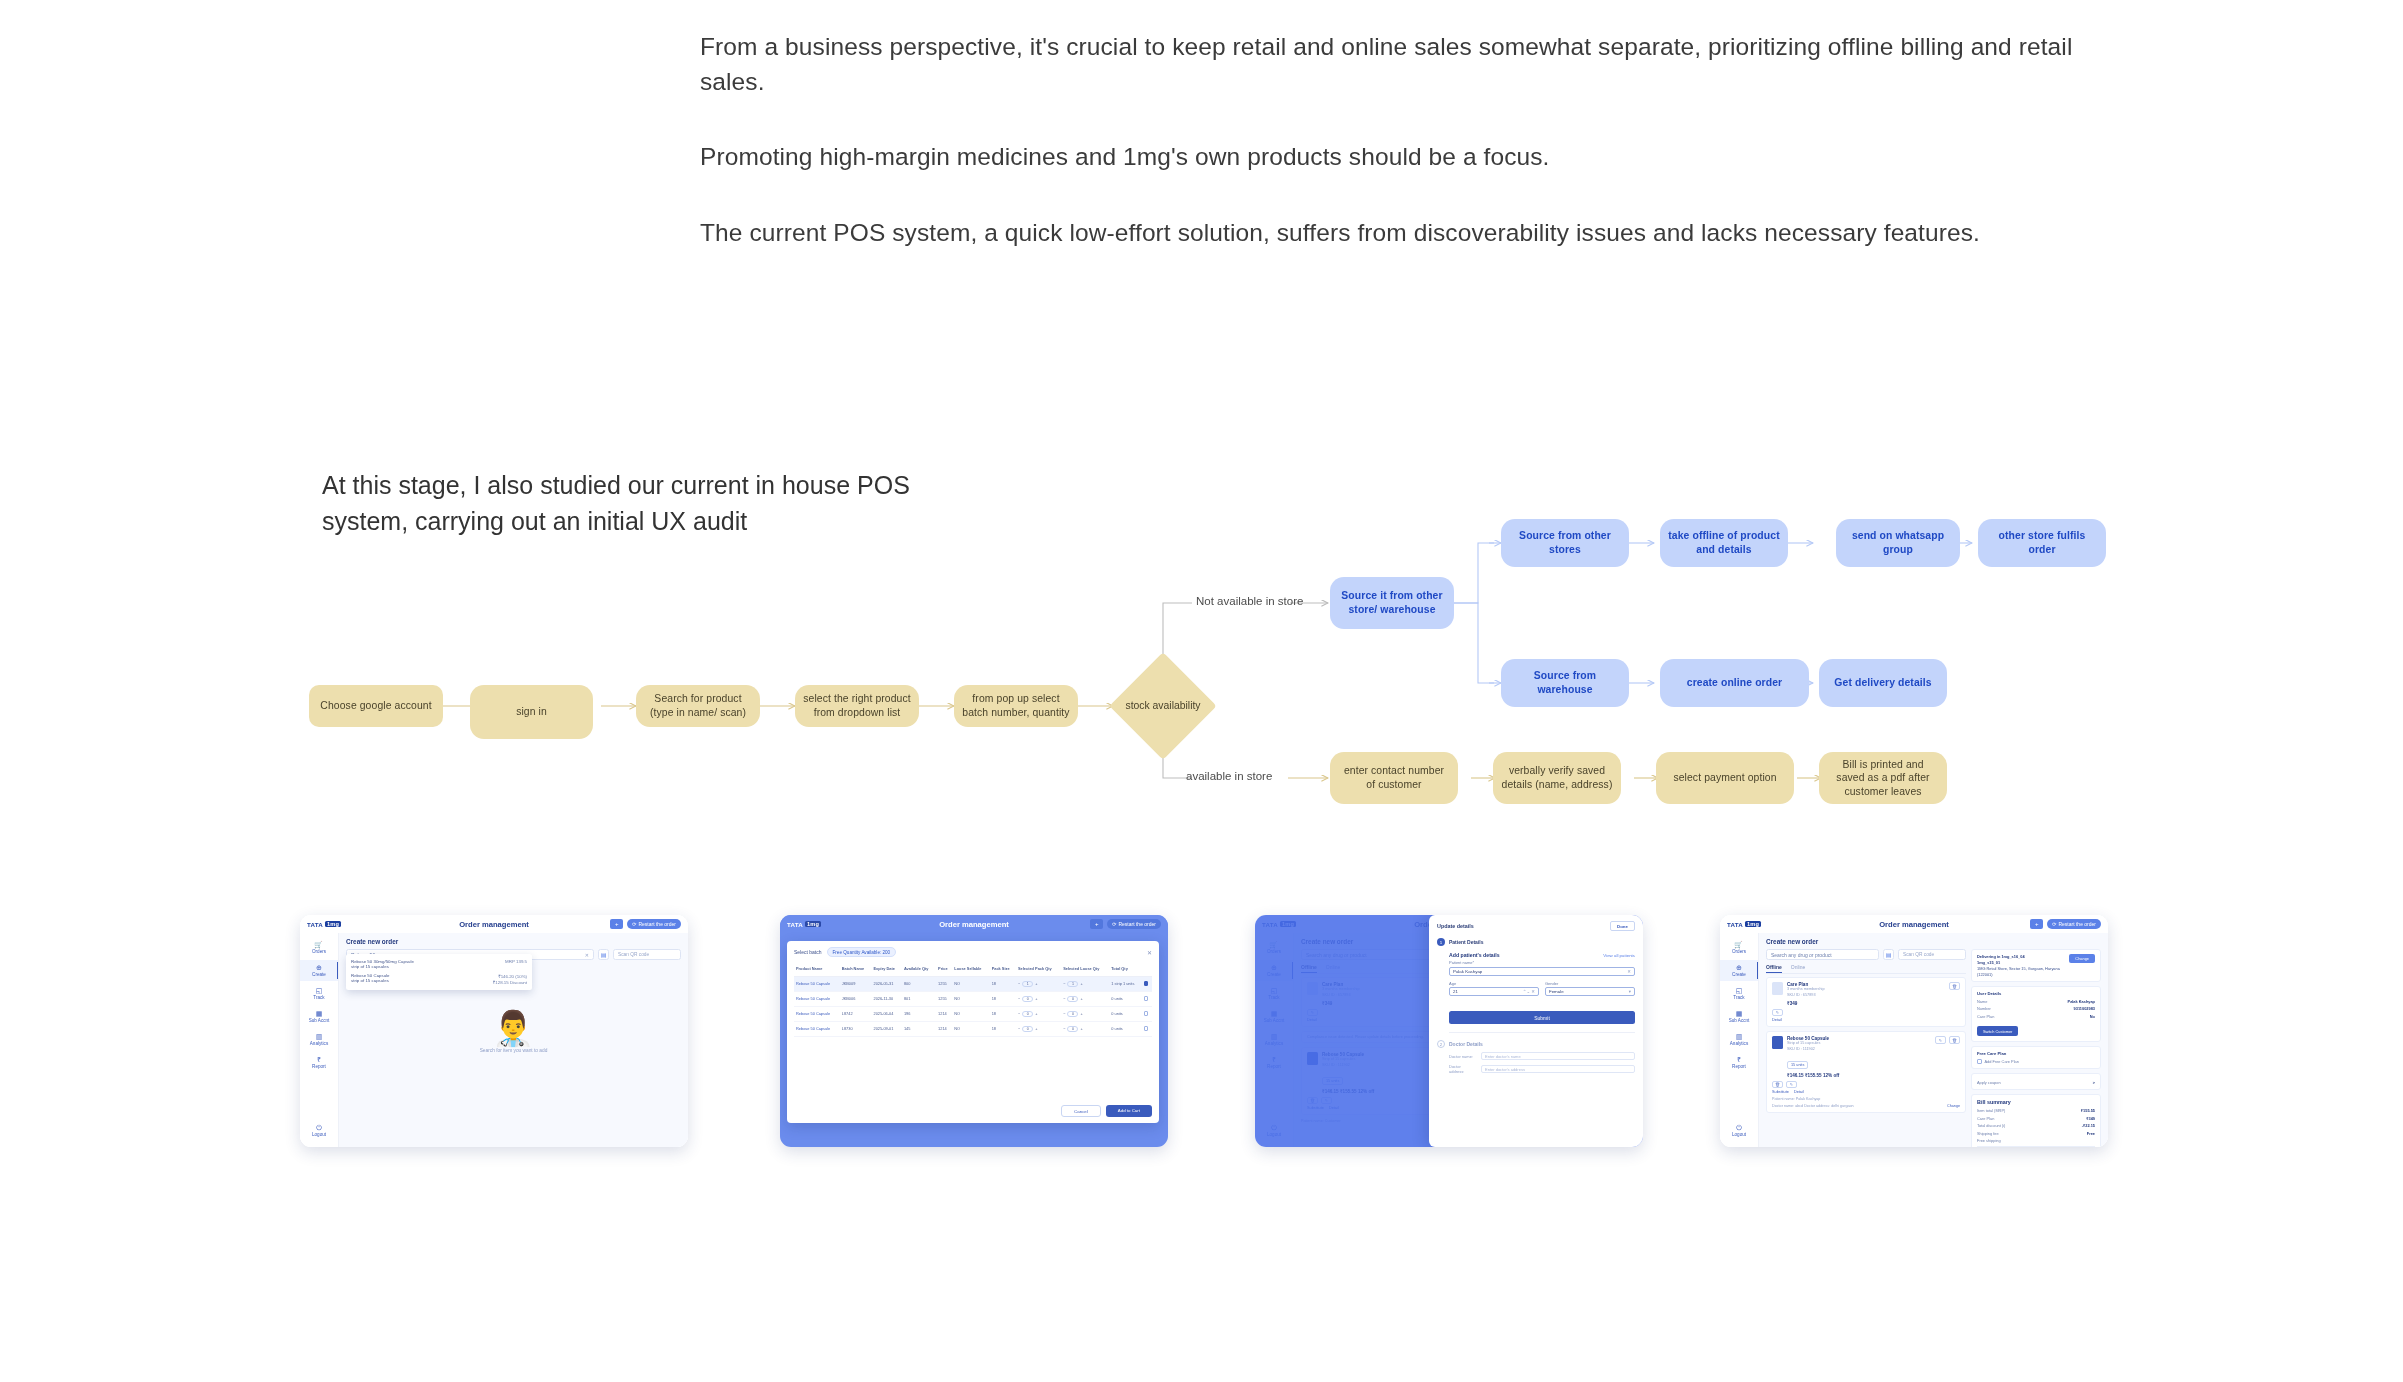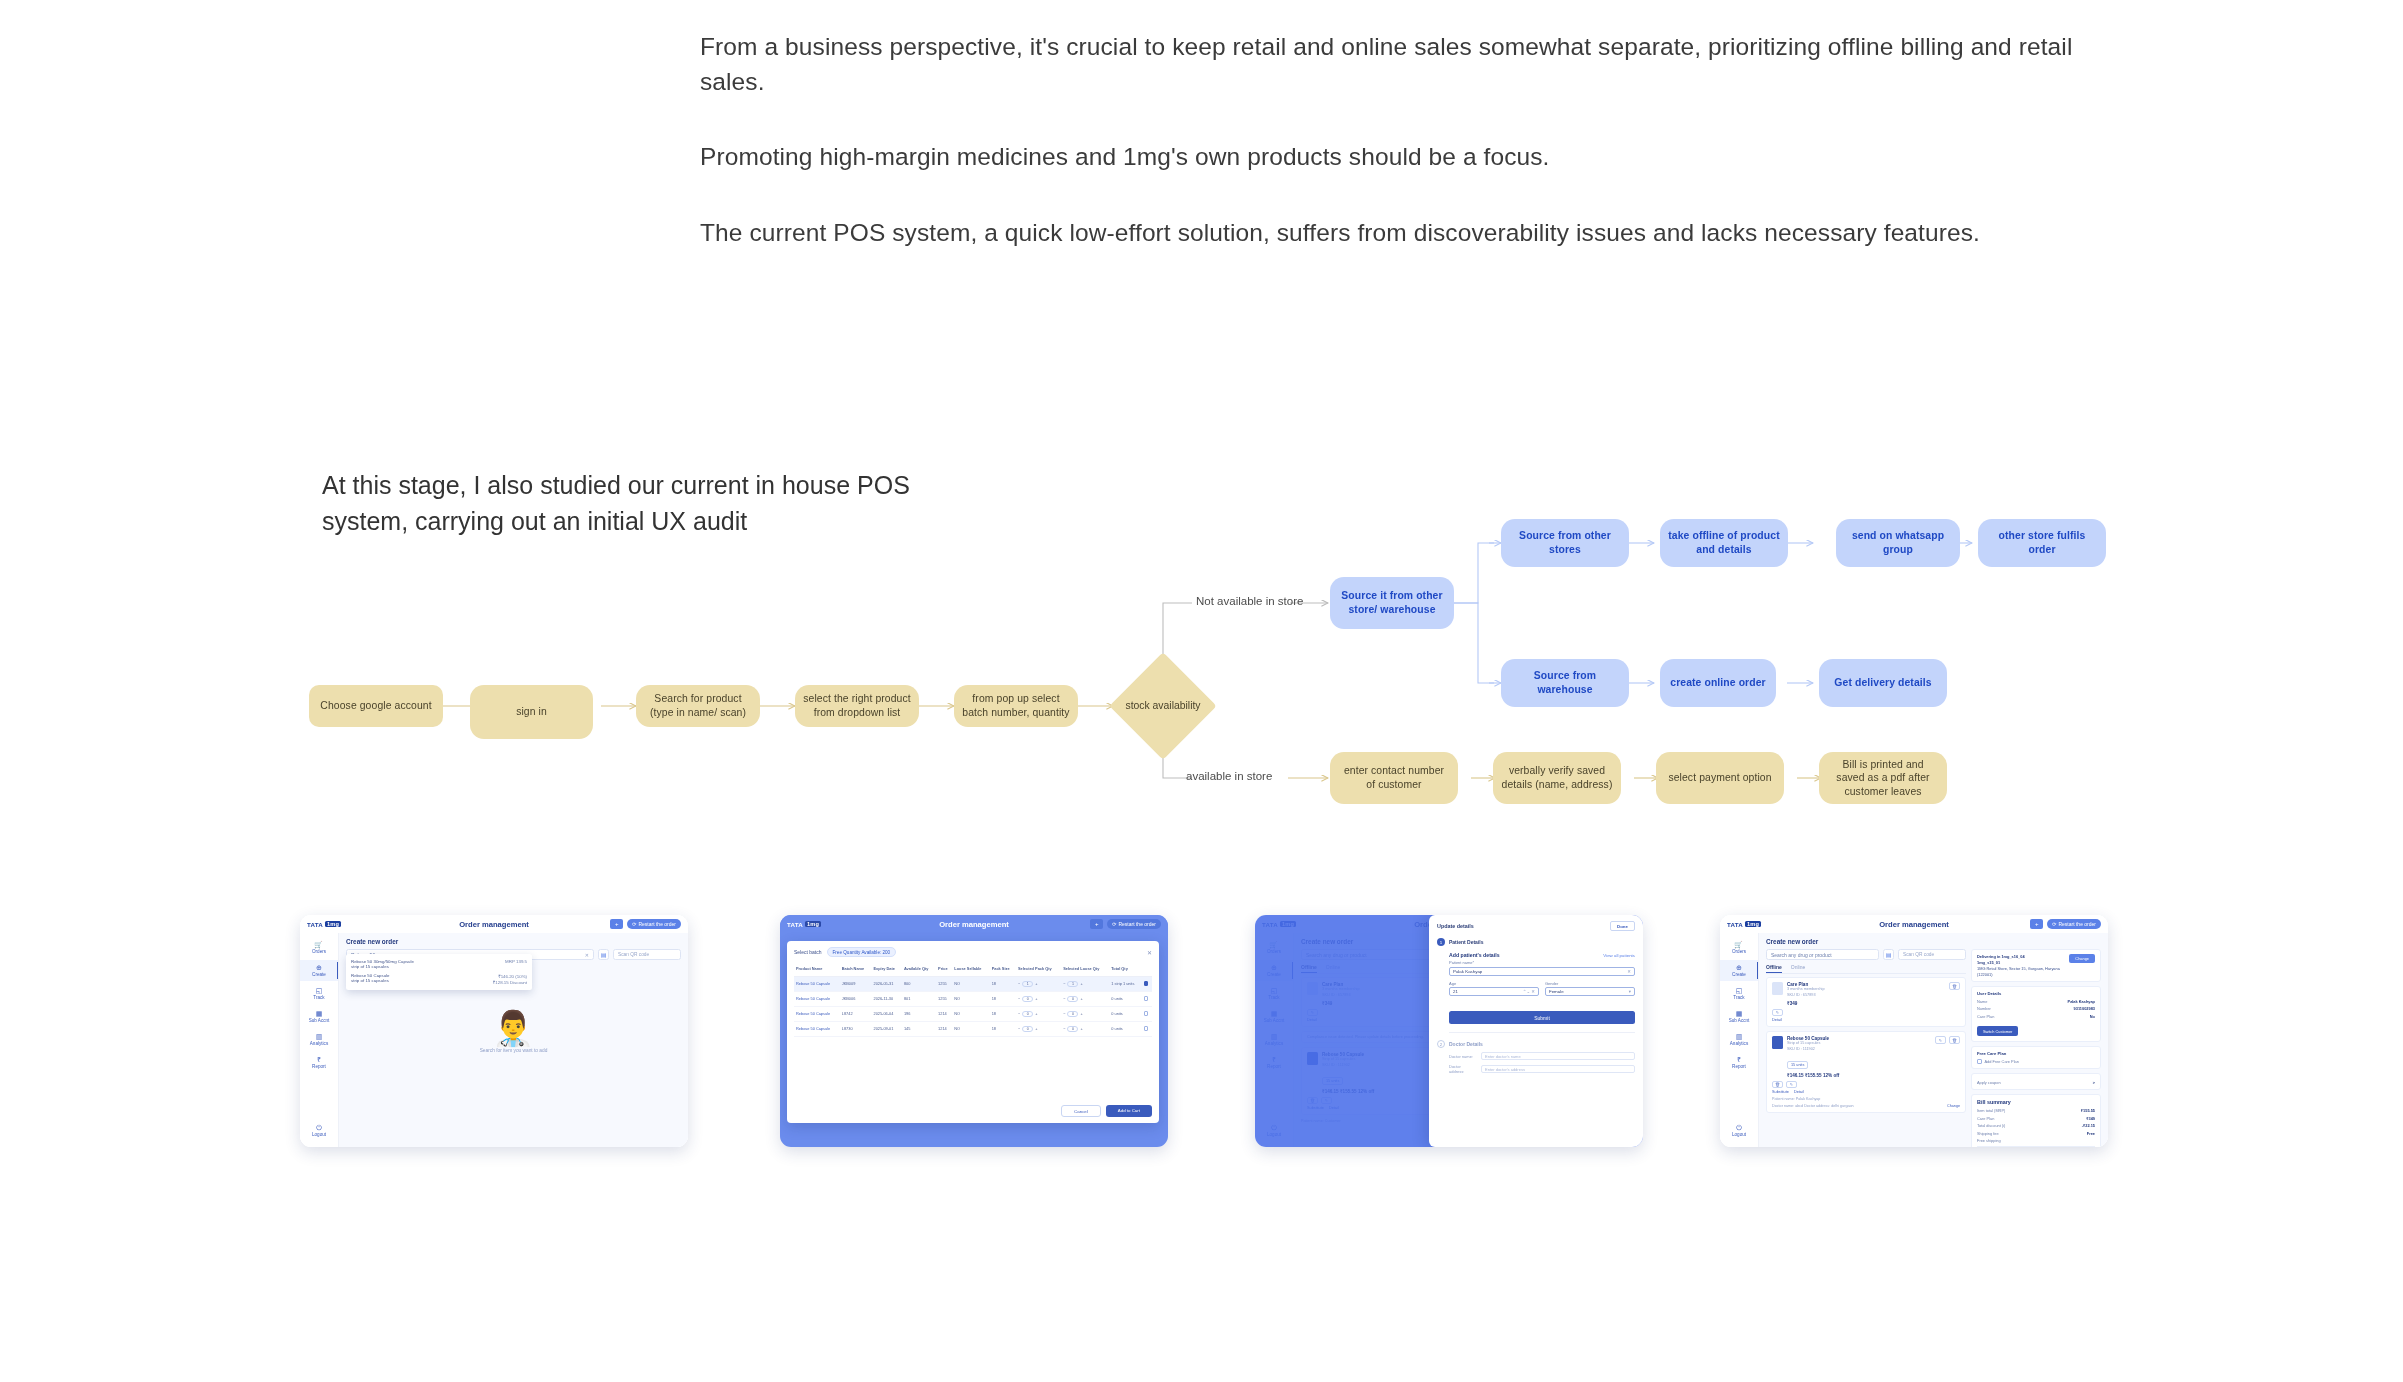--- a/index.html
+++ b/index.html
@@ -298,26 +298,26 @@
   <div class="edge-label" style="left:1186px; top:330px;">available in store</div>
 
   <div class="node blue" style="left:1330px; top:137px; width:124px; height:52px;">Source it from other store/ warehouse</div>
 
   <div class="node blue" style="left:1501px; top:79px;  width:128px; height:48px;">Source from other stores</div>
   <div class="node blue" style="left:1660px; top:79px;  width:128px; height:48px;">take offline of product and details</div>
   <div class="node blue" style="left:1819px; top:79px;  width:124px; height:48px;margin-left:17px;">send on whatsapp group</div>
   <div class="node blue" style="left:1978px; top:79px;  width:128px; height:48px;">other store fulfils order</div>
 
   <div class="node blue" style="left:1501px; top:219px; width:128px; height:48px;">Source from warehouse</div>
-  <div class="node blue" style="left:1660px; top:219px; width:116px; height:48px;text-align:right;">create online order</div>
+  <div class="node blue" style="left:1660px; top:219px; width:149px; height:48px;text-align:right;">create online order</div>
   <div class="node blue" style="left:1819px; top:219px; width:128px; height:48px;">Get delivery details</div>
 
   <div class="node tan" style="left:1330px; top:312px; width:128px; height:52px;">enter contact number of customer</div>
   <div class="node tan" style="left:1493px; top:312px; width:128px; height:52px;">verbally verify saved details (name, address)</div>
-  <div class="node tan" style="left:1656px; top:312px; width:128px; height:52px;">select payment option</div>
+  <div class="node tan" style="left:1656px; top:312px; width:138px; height:52px;">select payment option</div>
   <div class="node tan" style="left:1819px; top:312px; width:128px; height:52px;">Bill is printed and saved as a pdf after customer leaves</div>
 </div>
 
 <div class="shots">
 
   <div class="shot" style="left:300px; top:10px;">
     <div class="app">
       <div class="app-top">
         <div class="logo">
           <span>TATA</span>

